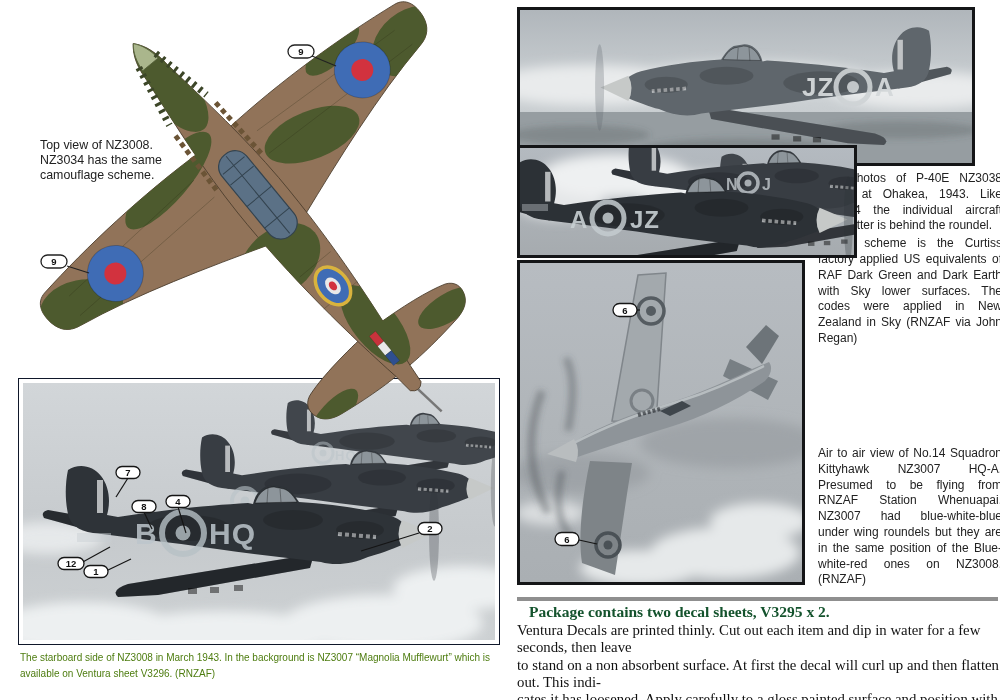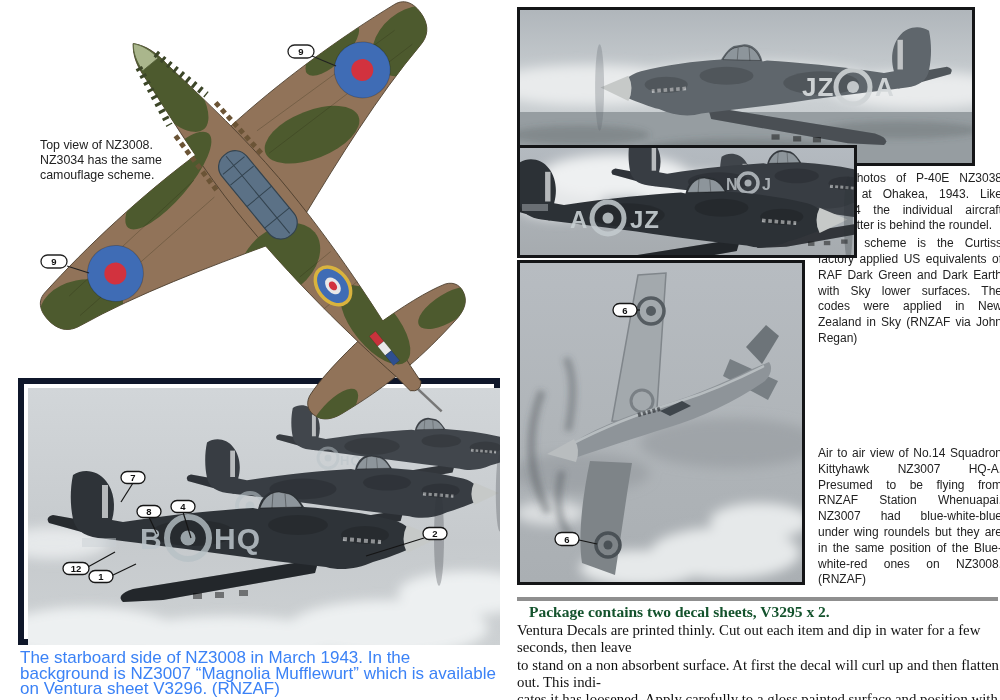--- a/index.html
+++ b/index.html
@@ -11,32 +11,32 @@
   }
   .abs{position:absolute;}
   
   .illu-label{
     left:40px;top:138px;width:152px;
     font-size:12.4px;line-height:15px;color:#222;
   }
   
   .photo-frame-left{
     left:18px;top:378px;width:482px;height:267px;
-    background:#ffffff;border:6px solid #0f172a;padding:4px;
+    background:#ffffff;border:1px solid #0f172a;padding:4px;
     box-sizing:border-box;z-index:1;
   }
   .photo-dark{background:#8b5cf6;box-sizing:border-box;border:3px solid #141517;}
   #photo1{left:517px;top:7px;width:458px;height:159px;z-index:1;}
   #photo2{left:517px;top:145px;width:340px;height:113px;z-index:2;}
   #photo3{left:517px;top:260px;width:288px;height:325px;z-index:1;}
   #illustration-svg{left:0;top:0;z-index:5;}
   
   .caption-left{
     left:20px;top:650px;width:478px;
-    font-size:17px;line-height:15.6px;color:#3b82f6;
+    font-size:10px;line-height:15.6px;color:#4d7c0f;
   }
   .caption-right{
     width:184px;font-size:12px;line-height:15.8px;color:#222;
     text-align:justify;
   }
   .caption-right p{margin:0 0 2px 0;}
   #rcap1{left:818px;top:171px;}
   #rcap2{left:818px;top:446px;}
   
   .divider{left:517px;top:597px;width:481px;height:4px;background:#8f8f8f;}

